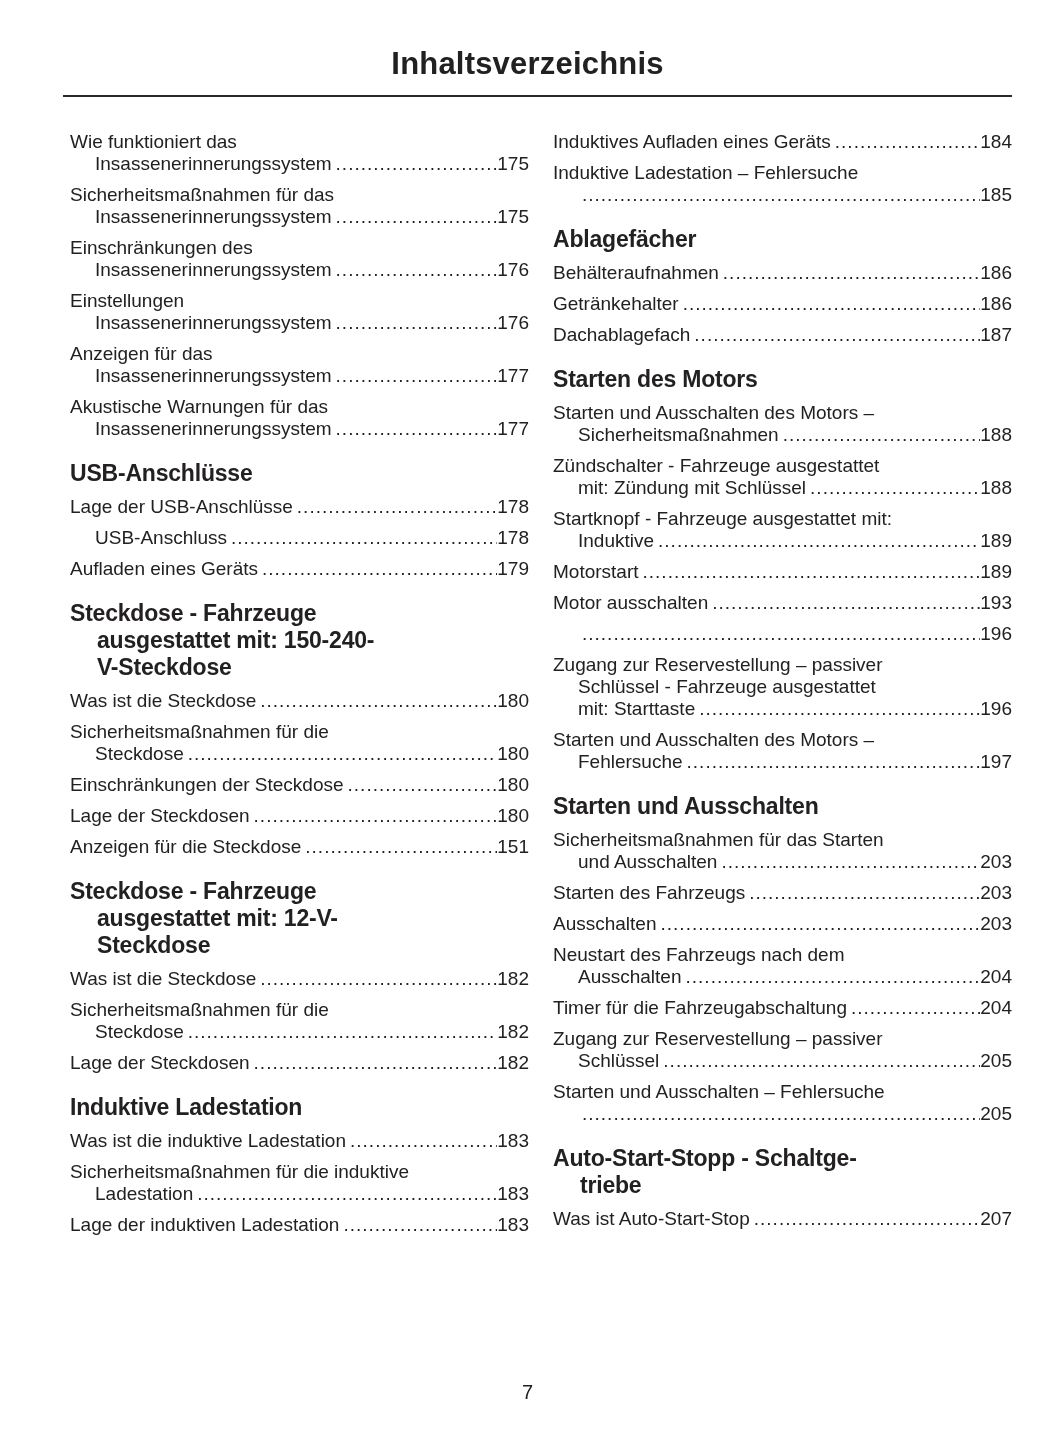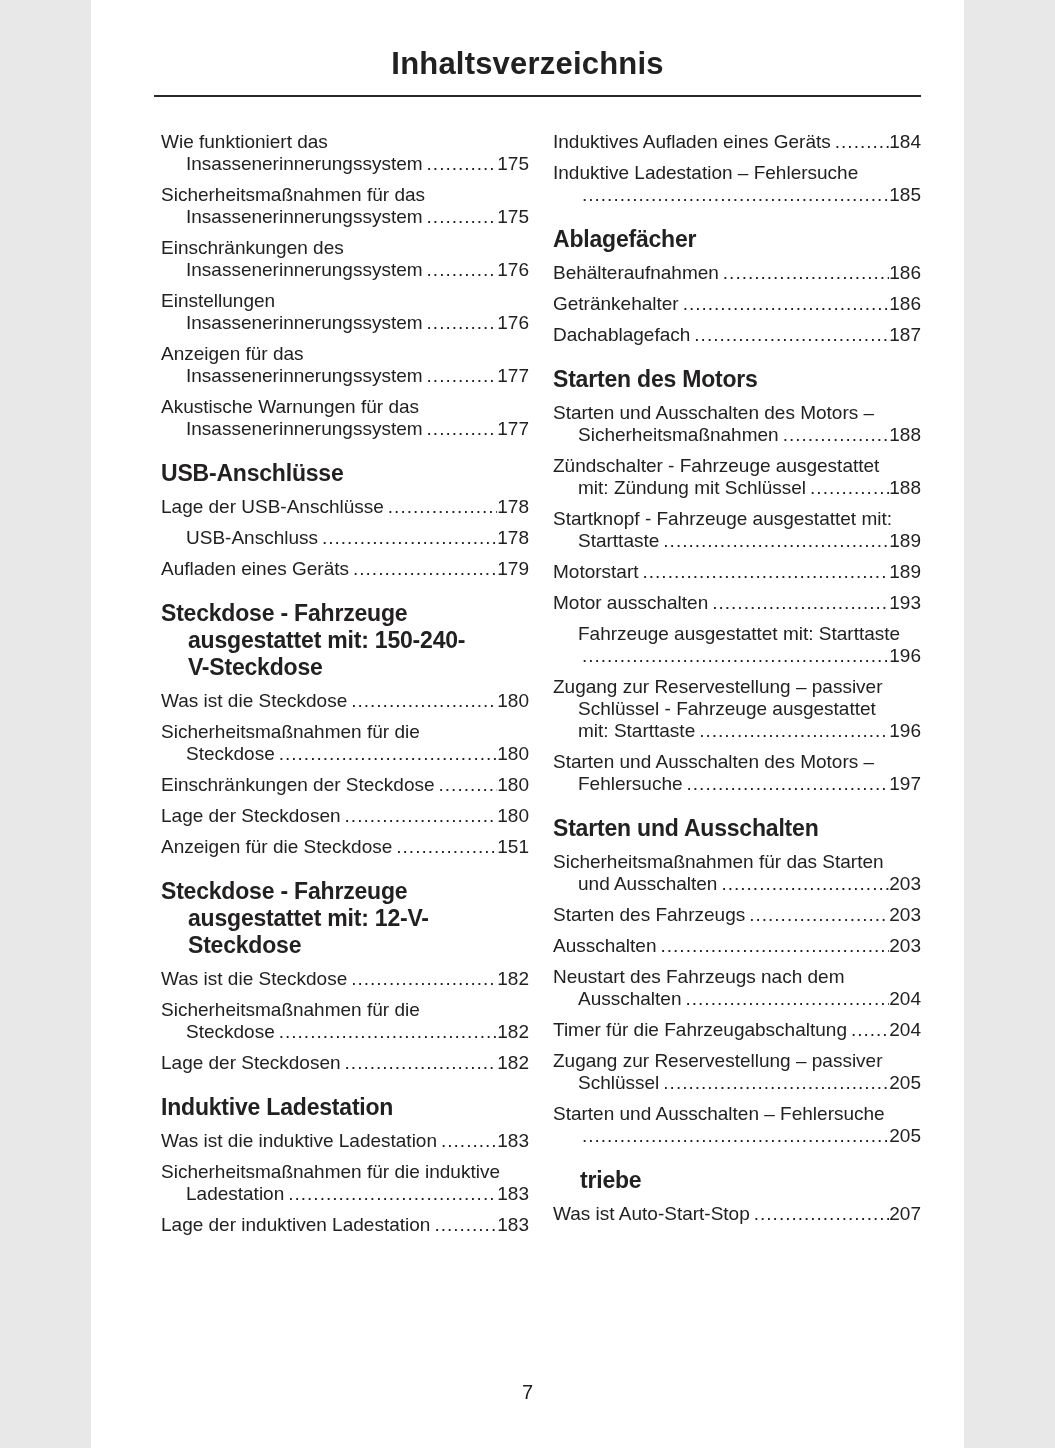--- a/index.html
+++ b/index.html
@@ -1,18 +1,18 @@
 <!DOCTYPE html>
 <html><head>
 <meta charset="utf-8">
 <style>
   html, body { margin: 0; padding: 0; background: #e8e8e8; }
   .page {
     position: relative;
-    width: 873px;
+    width: 1055px;
     height: 1448px;
     margin: 0 auto;
     background: #ffffff;
     color: #232021;
     font-family: "Liberation Sans", sans-serif;
     overflow: hidden;
     box-sizing: border-box;
   }
   .title {
     padding-top: 48px;
@@ -295,41 +295,40 @@
           <div class="line">Zündschalter - Fahrzeuge ausgestattet</div>
           <div class="line cont leader">
             <span class="txt">mit: Zündung mit Schlüssel</span>
             <span class="dots">........................................................................................................................................................................................................</span>
             <span class="pg">188</span>
           </div>
         </div>
         <div class="entry">
           <div class="line">Startknopf - Fahrzeuge ausgestattet mit:</div>
           <div class="line cont leader">
-            <span class="txt">Starttaste</span>
+            <span class="txt">Induktive</span>
             <span class="dots">........................................................................................................................................................................................................</span>
             <span class="pg">189</span>
           </div>
         </div>
         <div class="entry">
           <div class="line leader">
             <span class="txt">Motorstart</span>
             <span class="dots">........................................................................................................................................................................................................</span>
             <span class="pg">189</span>
           </div>
         </div>
         <div class="entry">
           <div class="line leader">
             <span class="txt">Motor ausschalten</span>
             <span class="dots">........................................................................................................................................................................................................</span>
             <span class="pg">193</span>
           </div>
         </div>
         <div class="entry">
-          <div class="line cont">Fahrzeuge ausgestattet mit: Starttaste</div>
           <div class="line cont leader">
             <span class="txt"></span>
             <span class="dots">........................................................................................................................................................................................................</span>
             <span class="pg">196</span>
           </div>
         </div>
         <div class="entry">
           <div class="line">Zugang zur Reservestellung – passiver</div>
           <div class="line cont">Schlüssel - Fahrzeuge ausgestattet</div>
           <div class="line cont leader">
@@ -396,20 +395,21 @@
         </div>
         <div class="entry">
           <div class="line">Starten und Ausschalten – Fehlersuche</div>
           <div class="line cont leader">
             <span class="txt"></span>
             <span class="dots">........................................................................................................................................................................................................</span>
             <span class="pg">205</span>
           </div>
         </div>
         <div class="heading">
+          <div class="line">Auto-Start-Stopp - Schaltge-</div>
           <div class="line cont">triebe</div>
         </div>
         <div class="entry">
           <div class="line leader">
             <span class="txt">Was ist Auto-Start-Stop</span>
             <span class="dots">........................................................................................................................................................................................................</span>
             <span class="pg">207</span>
           </div>
         </div>
       </div>

